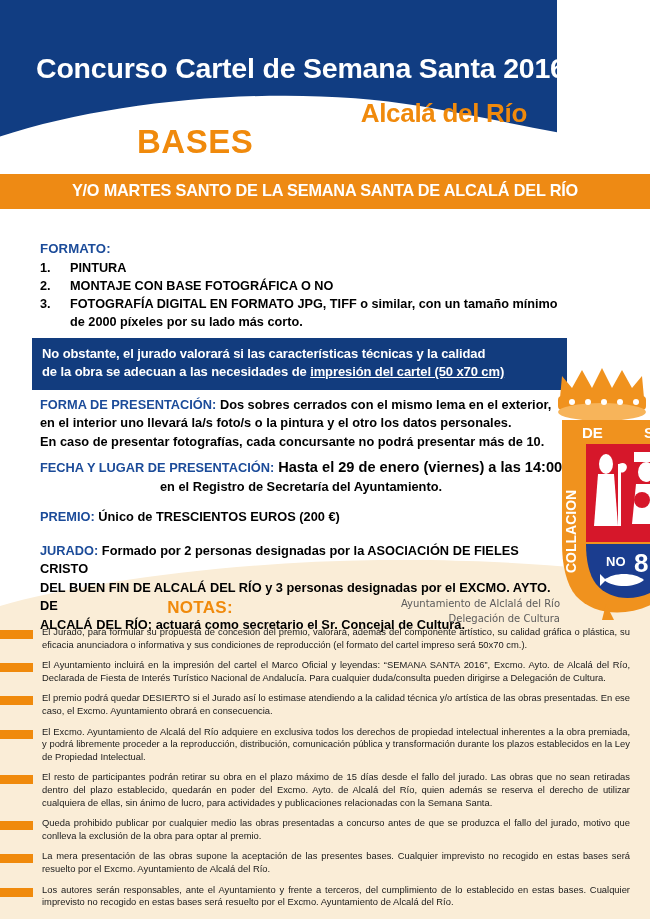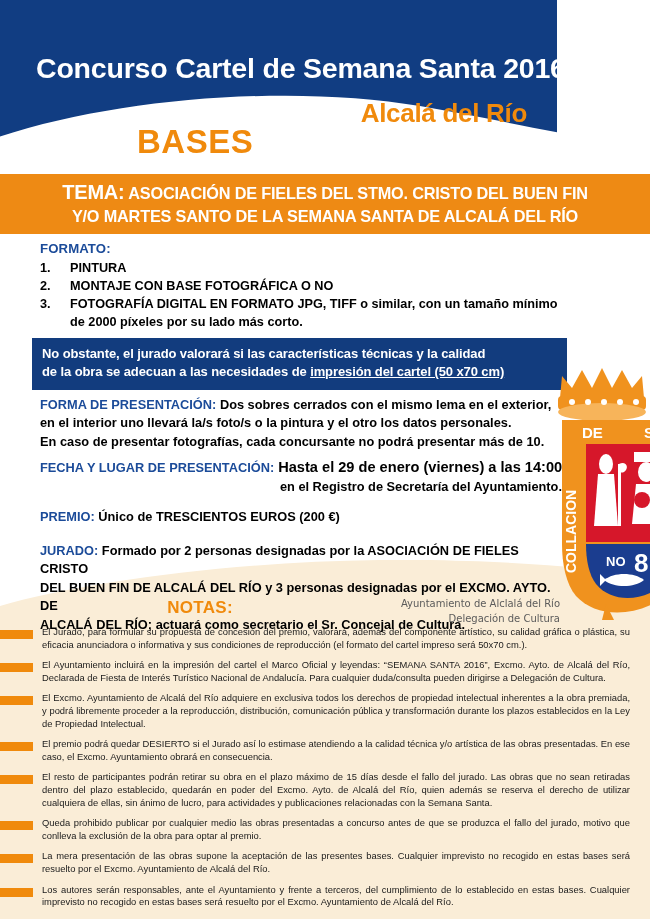--- a/index.html
+++ b/index.html
@@ -157,21 +157,21 @@
     position: absolute;
     color: #000000;
     font-size: 12.8px;
     font-weight: bold;
     line-height: 1.44;
   }
   .sect .lbl { color: #1B4B99; }
   .sect-presentacion { left: 40px; top: 396px; width: 520px; }
   .sect-fecha      { left: 40px; top: 457px; width: 540px; }
   .sect-fecha .big { font-size: 14.6px; }
-  .sect-fecha .ind { display:block; text-align: right; padding-right: 18px; }
+  .sect-fecha .ind { display:block; text-align: center; padding-right: 18px; }
   .sect-premio     { left: 40px; top: 508px; width: 520px; }
   .sect-jurado     { left: 40px; top: 542px; width: 525px; }
 
   
   .crest {
     position: absolute;
     left: 556px; top: 368px;
     width: 110px; height: 252px;
     overflow: hidden;
   }
@@ -240,24 +240,20 @@
         <path d="M0,52 C120,10 300,-4 430,18 C530,35 610,58 680,56 L680,90 L0,90 Z" fill="#ffffff"></path>
       </svg>
     </div>
 
     <div class="title-main">Concurso Cartel de Semana Santa 2016</div>
     <div class="title-town">Alcalá del Río</div>
     <div class="title-bases">BASES</div>
   </div>
 
   <div class="tema-bar">
-    <div class="tema-line">
-      <span class="tema-key">TEMA:</span>
-      <span>ASOCIACIÓN DE FIELES DEL STMO. CRISTO DEL BUEN FIN</span>
-    </div>
     <div class="tema-line">Y/O MARTES SANTO DE LA SEMANA SANTA DE ALCALÁ DEL RÍO</div>
   </div>
 
   <div class="body-white"></div>
 
   <div class="body-cream"></div>
   <div class="cream-wave">
     <svg width="650" height="70" viewBox="0 0 650 70" xmlns="http://www.w3.org/2000/svg">
       <path d="M0,70 L0,46 C90,20 260,-2 420,0 C520,1 590,8 650,16 L650,70 Z" fill="#FAEDD7"></path>
       <path d="M0,46 C90,20 260,-2 420,0 C520,1 590,8 650,16 L650,0 L0,0 Z" fill="#ffffff"></path>
@@ -382,28 +378,28 @@
     <div class="nota">
       <span class="nota-bullet"></span>
       <span class="nota-text">El Jurado, para formular su propuesta de concesión del premio, valorará, además del componente artístico, su calidad gráfica o plástica, su eficacia anunciadora o informativa y sus condiciones de reproducción (el formato del cartel impreso será 50x70 cm.).</span>
     </div>
     <div class="nota">
       <span class="nota-bullet"></span>
       <span class="nota-text">El Ayuntamiento incluirá en la impresión del cartel el  Marco Oficial  y leyendas: “SEMANA SANTA 2016”, Excmo. Ayto. de Alcalá del Río, Declarada de Fiesta de Interés Turístico Nacional de Andalucía. Para cualquier duda/consulta pueden dirigirse a Delegación de Cultura.</span>
     </div>
     <div class="nota">
       <span class="nota-bullet"></span>
+      <span class="nota-text">El premio podrá quedar DESIERTO si el Jurado así lo estimase atendiendo a la calidad técnica y/o artística de las obras presentadas. En ese caso, el Excmo. Ayuntamiento obrará en consecuencia.</span>
+    </div>
+    <div class="nota">
+      <span class="nota-bullet"></span>
       <span class="nota-text">El Excmo. Ayuntamiento de Alcalá del Río adquiere en exclusiva todos los derechos de propiedad intelectual inherentes a la obra premiada, y podrá libremente proceder a la reproducción, distribución, comunicación pública y transformación durante los plazos establecidos en la Ley de Propiedad Intelectual.</span>
     </div>
     <div class="nota">
       <span class="nota-bullet"></span>
-      <span class="nota-text">El premio podrá quedar DESIERTO si el Jurado así lo estimase atendiendo a la calidad técnica y/o artística de las obras presentadas. En ese caso, el Excmo. Ayuntamiento obrará en consecuencia.</span>
-    </div>
-    <div class="nota">
-      <span class="nota-bullet"></span>
       <span class="nota-text">El resto de participantes podrán retirar su obra en el plazo máximo de 15 días desde el fallo del jurado. Las obras que no sean retiradas dentro del plazo establecido, quedarán en poder del Excmo. Ayto. de Alcalá del Río, quien además se reserva el derecho de utilizar cualquiera de ellas, sin ánimo de lucro, para actividades y publicaciones relacionadas con la Semana Santa.</span>
     </div>
     <div class="nota">
       <span class="nota-bullet"></span>
       <span class="nota-text">Queda prohibido publicar por cualquier medio las obras presentadas a concurso antes de que se produzca el fallo del jurado, motivo que conlleva la exclusión de la obra para optar al premio.</span>
     </div>
     <div class="nota">
       <span class="nota-bullet"></span>
       <span class="nota-text">La mera presentación de las obras supone la aceptación de las presentes bases. Cualquier imprevisto no recogido en estas bases será resuelto por el Excmo. Ayuntamiento de Alcalá del Río.</span>
     </div>

